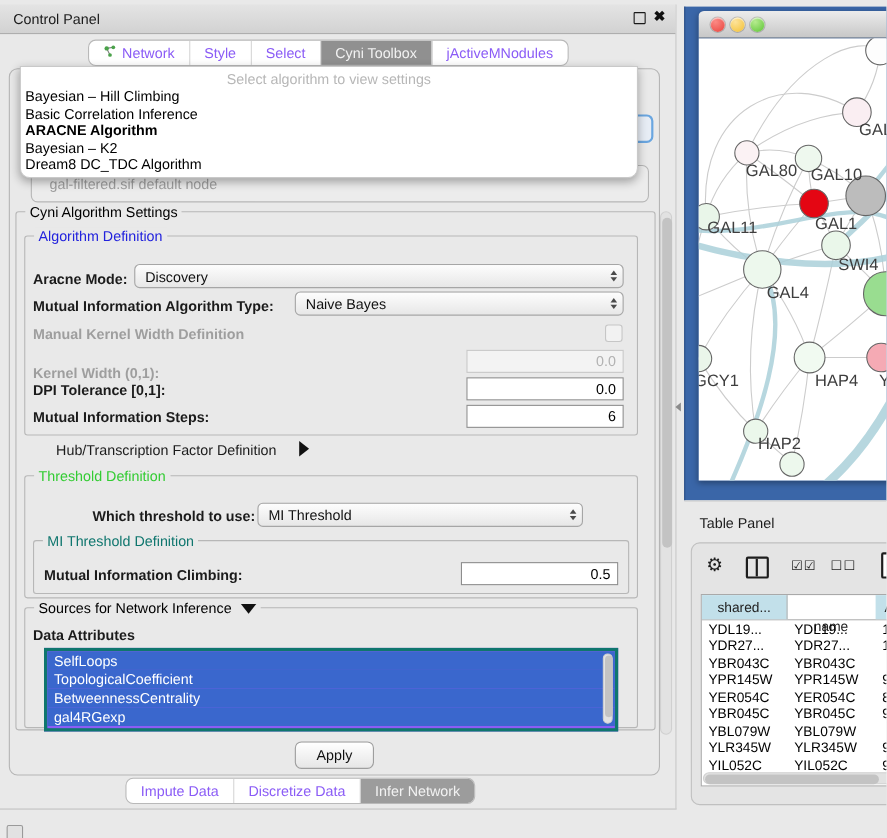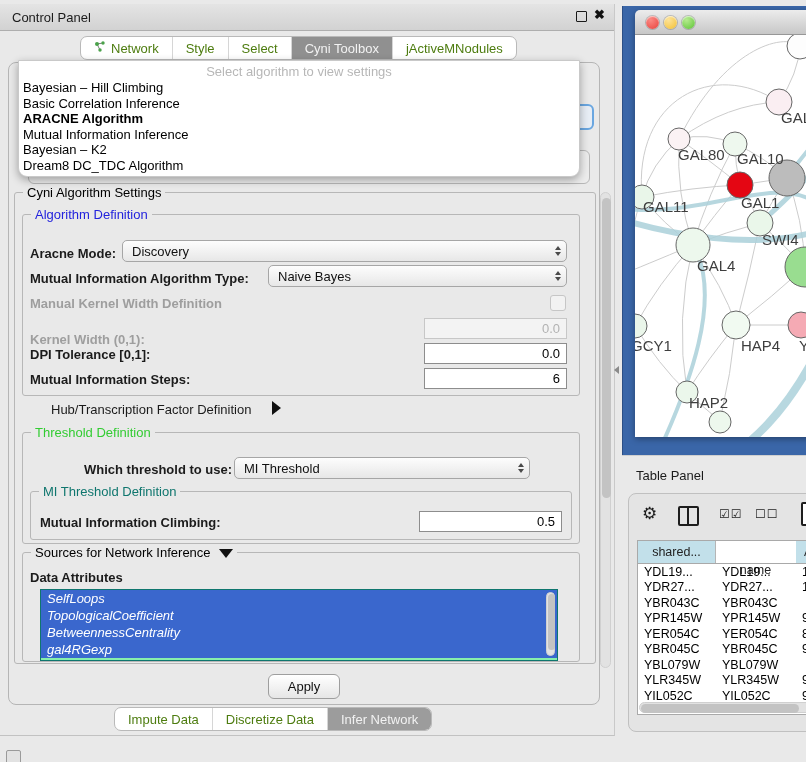--- a/index.html
+++ b/index.html
@@ -18,21 +18,21 @@
   .combo .arr .dn{border-top:4px solid #4a4a4a;}
   
   .field{position:absolute;height:21px;background:#fff;border:1px solid #8d8d8d;font-size:13px;
          display:flex;align-items:center;justify-content:flex-end;padding-right:6px;box-sizing:border-box;color:#000;}
   .field.dis{background:#f3f3f3;border-color:#c7c7c7;color:#b2b2b2;}
   
   .group{position:absolute;border:1px solid #b7b7b7;border-radius:3px;}
   .legend{position:absolute;top:-8px;left:8px;background:#e9e9e9;padding:0 4px;font-size:13px;white-space:nowrap;}
   
   .tabstrip{position:absolute;background:#ffffff;border:1px solid #b9b9b9;border-radius:7px;display:flex;overflow:hidden;box-sizing:border-box;}
-  .tab{font-size:13px;padding:0 13px;display:flex;align-items:center;gap:5px;color:#4d7c0f;border-right:1px solid #d6d6d6;}
+  .tab{font-size:13px;padding:0 13px;display:flex;align-items:center;gap:5px;color:#8b5cf6;border-right:1px solid #d6d6d6;}
   .tab:last-child{border-right:none;}
   .tab.sel{background:#909090;color:#f2f2f2;}
   
   #dropdown{position:absolute;left:18px;top:56px;width:560px;background:#fff;border:1px solid #c9c9c9;
             border-radius:0 0 9px 9px;box-shadow:0 3px 9px rgba(0,0,0,.32);z-index:6;padding-bottom:3px;}
   #dropdown .ph{font-size:13px;color:#b7b7b7;text-align:center;padding:3px 0 1px 0;}
   #dropdown .it{font-size:13px;color:#000;height:15.5px;line-height:15.5px;padding-left:4px;}
   #dropdown .it.bold{font-weight:bold;}
   
   .attr-item{height:17px;line-height:17px;background:#3a67cd;color:#fff;font-size:13px;padding-left:6px;}
@@ -96,21 +96,20 @@
       <span class="lbl gray" style="left:16px;top:9px;">gal-filtered.sif default node</span>
     </div>
 
     <div class="abs" style="left:574px;top:100px;width:16px;height:22px;border:2px solid #6aa6e0;border-radius:6px;background:#e7edf5;z-index:2;"></div>
 
     <div id="dropdown">
       <div class="ph">Select algorithm to view settings</div>
       <div class="it">Bayesian – Hill Climbing</div>
       <div class="it">Basic Correlation Inference</div>
       <div class="it bold">ARACNE Algorithm</div>
-      <div class="it">Mutual Information Inference</div>
       <div class="it">Bayesian – K2</div>
       <div class="it">Dream8 DC_TDC Algorithm</div>
     </div>
 
     <div class="group" style="left:14px;top:188px;width:580px;height:470px;">
       <span class="legend">Cyni Algorithm Settings</span>
     </div>
 
     <div class="group" style="left:22px;top:210px;width:556px;height:180px;">
       <span class="legend" style="color:#2222dd;">Algorithm Definition</span>
@@ -168,21 +167,21 @@
       <span>0.5</span>
     </div>
 
     <div class="group" style="left:22px;top:548px;width:556px;height:108px;">
       <span class="legend">
         <span>Sources for Network Inference</span>
         <span style="display:inline-block;width:0;height:0;border-left:7px solid transparent;border-right:7px solid transparent;border-top:9px solid #111;vertical-align:middle;margin-left:5px;"></span>
       </span>
     </div>
     <span class="lbl b" style="left:30px;top:566px;">Data Attributes</span>
-    <div class="abs" style="left:40px;top:585px;width:516px;height:70px;background:#86efac;border:1px solid #0f766e;overflow:hidden;font-style:italic;">
+    <div class="abs" style="left:40px;top:585px;width:516px;height:70px;background:#8b5cf6;border:3px solid #0f766e;overflow:hidden;">
       <div class="attr-item">SelfLoops</div>
       <div class="attr-item">TopologicalCoefficient</div>
       <div class="attr-item">BetweennessCentrality</div>
       <div class="attr-item">gal4RGexp</div>
       <div class="sb-track" style="right:2px;top:2px;width:9px;height:64px;">
         <div class="sb-thumb" style="left:1px;top:1px;width:7px;height:56px;"></div>
       </div>
     </div>
 
     <div class="sb-track" style="left:600px;top:188px;width:11px;height:476px;">

